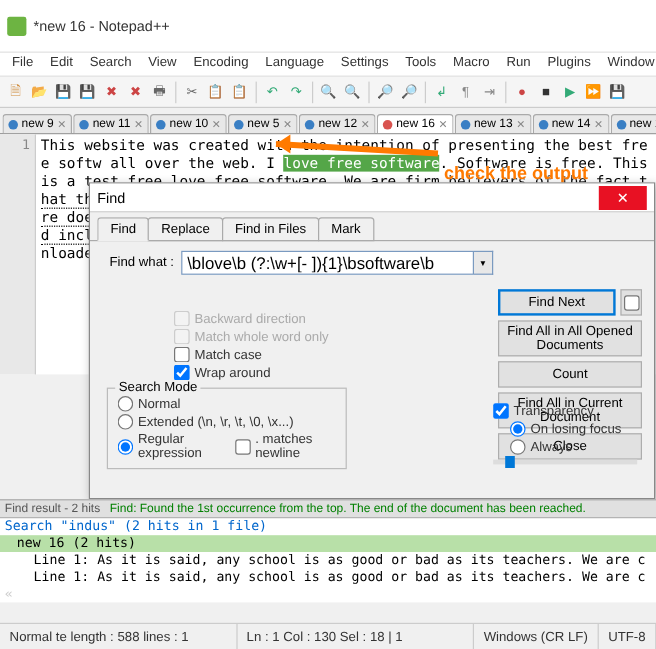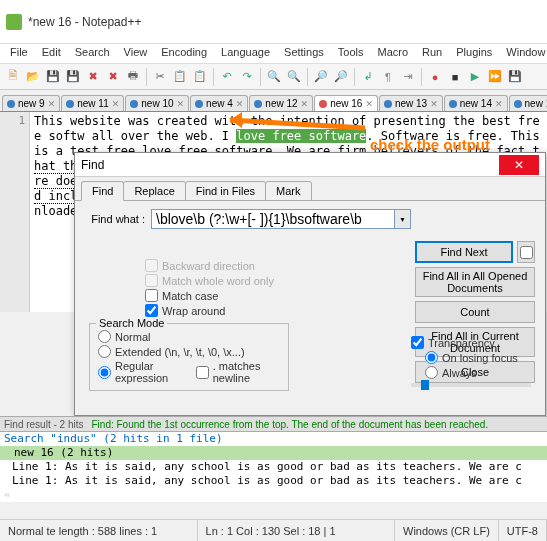--- a/index.html
+++ b/index.html
@@ -66,21 +66,21 @@
 .trans-group { position:absolute; right:14px; bottom:12px; width:120px; }
 .slider { width:100%; height:4px; background:#ddd; margin-top:4px; position:relative; }
 .slider .thumb { position:absolute; left:10px; top:-3px; width:8px; height:10px; background:#0078d7; }
 
 
 .resultbar { position:absolute; left:0; top:416px; right:0; height:16px; background:#e0e0e0; border-top:1px solid #aaa; border-bottom:1px solid #aaa; font-size:10px; display:flex; align-items:center; padding:0 4px; color:#555; }
 .resultbar .green { color:#008000; margin-left:8px; }
 .results { position:absolute; left:0; top:432px; right:0; font-family:Consolas,monospace; font-size:11px; line-height:14px; background:#fff; }
 .results .r1 { color:#0066cc; padding-left:4px; }
 .results .r2 { background:#b8e0a8; padding-left:14px; }
-.results .r3 { padding-left:12px; }
+.results .r3 { padding-left:28px; }
 
 
 .statusbar { position:absolute; left:0; bottom:0; right:0; height:22px; background:#f0f0f0; border-top:1px solid #ccc; display:flex; align-items:center; font-size:11px; color:#333; }
 .statusbar .cell { padding:0 8px; border-right:1px solid #ccc; height:100%; display:flex; align-items:center; }
 </style>
 </head>
 <body>
 
 <div class="titlebar">
   <div class="app-icon"></div>
@@ -147,21 +147,21 @@
       <span>new 11</span>
       <span class="x">✕</span>
     </div>
   <div class="tab">
       <span class="dot blue"></span>
       <span>new 10</span>
       <span class="x">✕</span>
     </div>
   <div class="tab">
       <span class="dot blue"></span>
-      <span>new 4</span>
+      <span>new 5</span>
       <span class="x">✕</span>
     </div>
   <div class="tab">
       <span class="dot blue"></span>
       <span>new 12</span>
       <span class="x">✕</span>
     </div>
   <div class="tab active">
       <span class="dot red"></span>
       <span>new 16</span>

